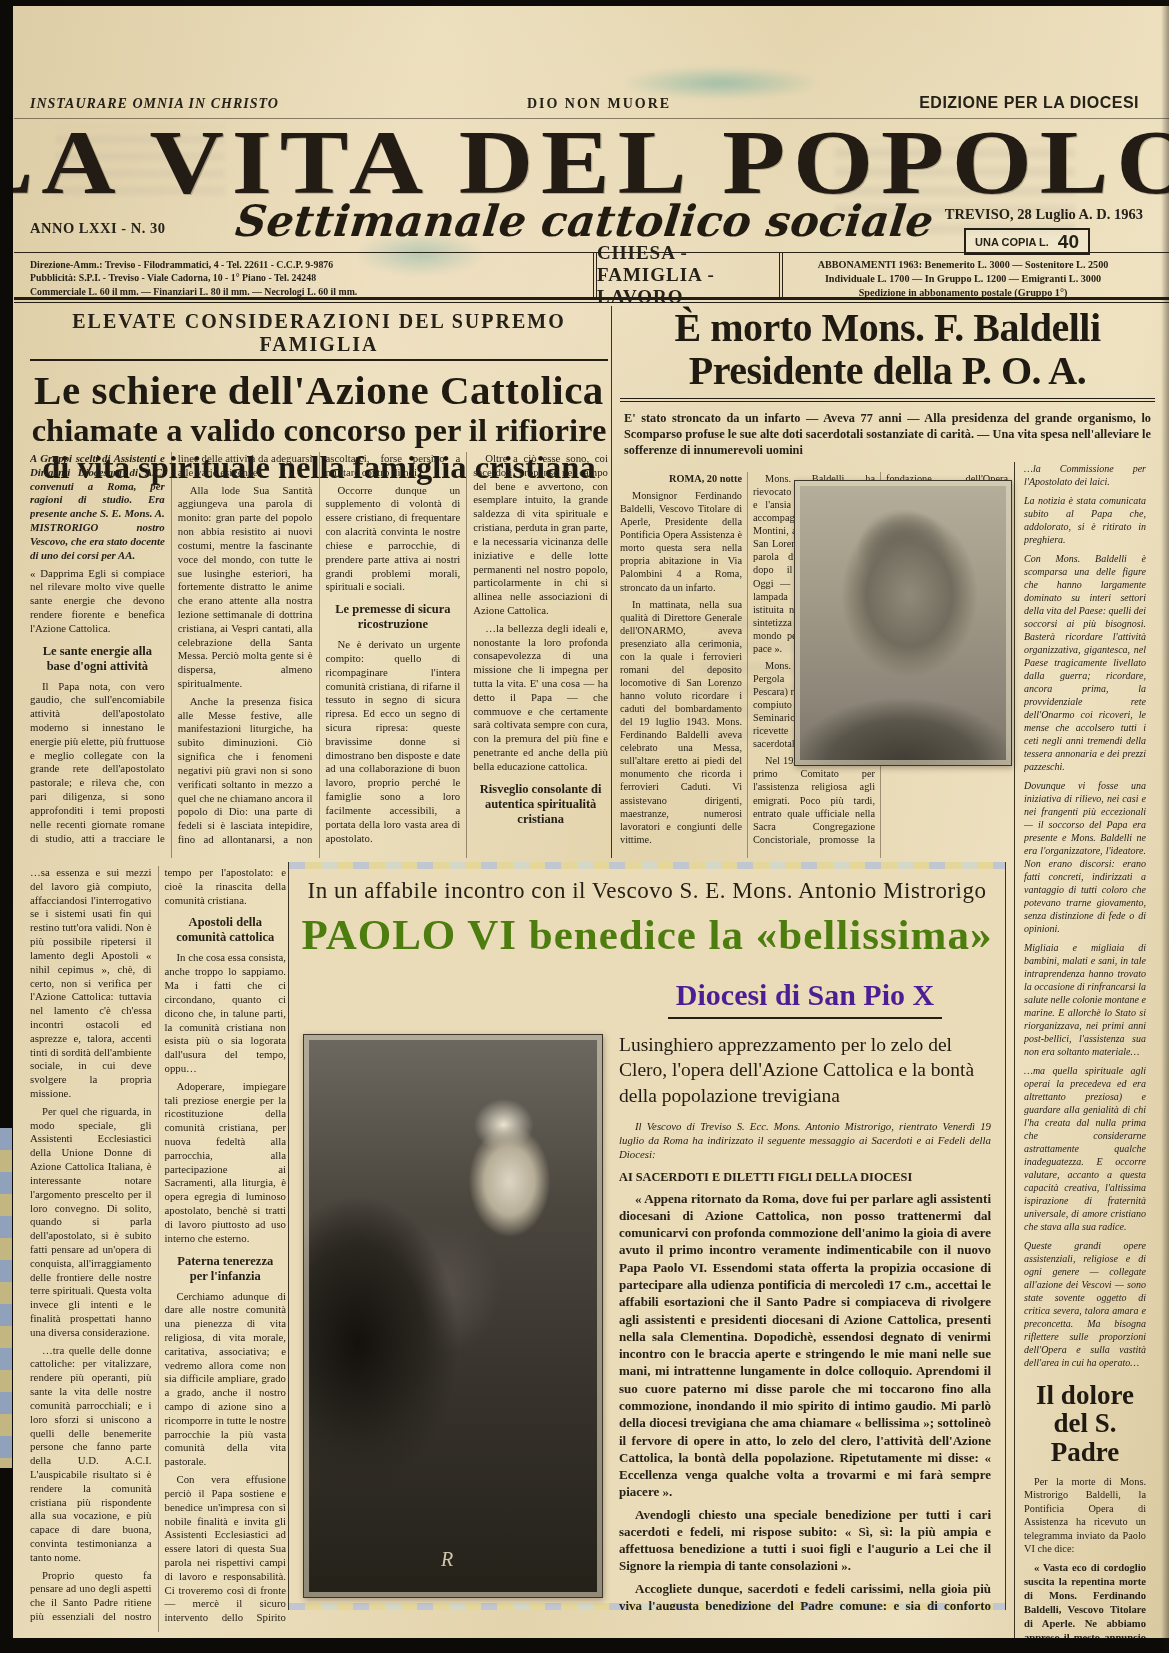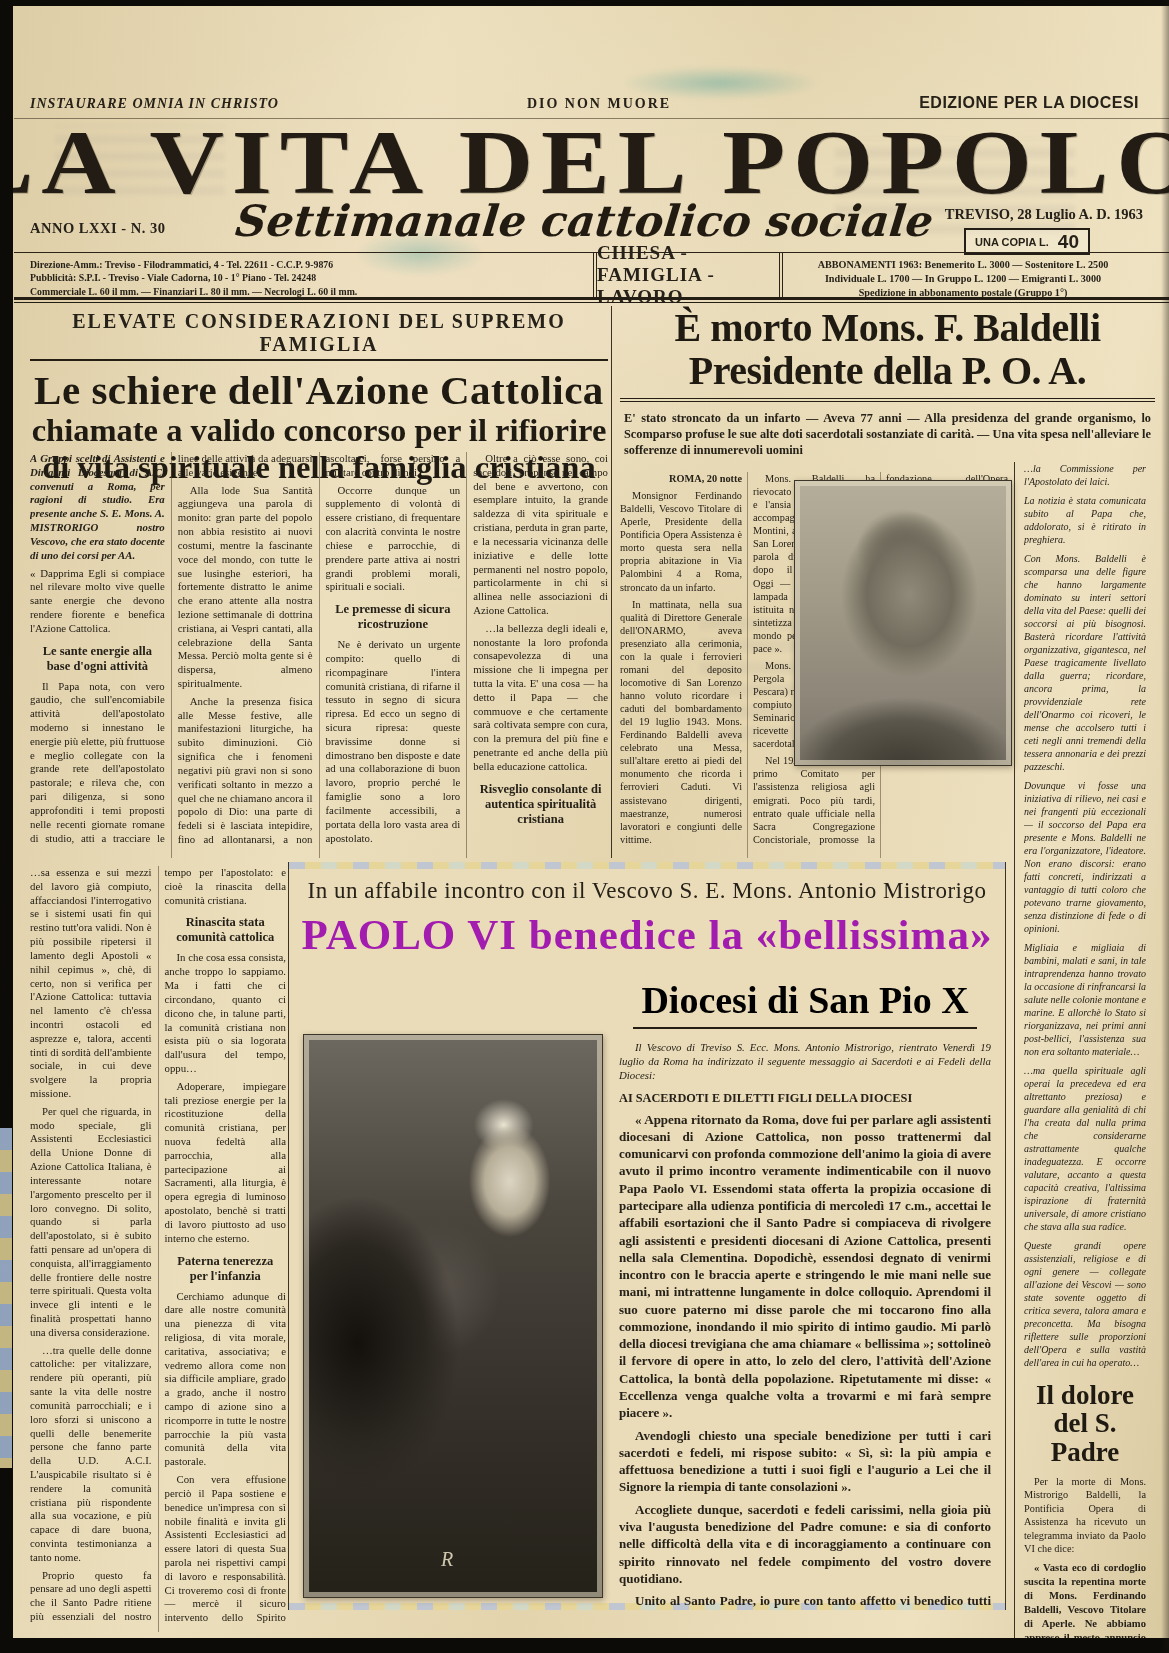--- a/index.html
+++ b/index.html
@@ -102,32 +102,32 @@
   .rail .tg1{font-size:10.3px;line-height:1.3;text-indent:10px;}
   .rail .tg2{font-weight:bold;font-size:10.6px;line-height:1.32;text-indent:10px;}
 
   .feature{left:288px;top:862px;width:716px;height:748px;background:#eadcb8;
            border-left:1px solid #3b3222;border-right:1px solid #3b3222;overflow:hidden;}
   .strip{position:absolute;left:0;right:0;height:7px;opacity:.85;
          background:repeating-linear-gradient(90deg,#b9c3d6 0 16px,#e6d493 16px 32px,#cfd8c9 32px 48px,#e6d493 48px 64px);}
   .strip-top{top:0;} .strip-bottom{bottom:0;}
   .feat-kicker{position:absolute;left:0;right:0;top:16px;text-align:center;font-size:23px;letter-spacing:.5px;}
   .feat-h{position:absolute;left:0;right:0;top:48px;text-align:center;font-weight:bold;font-size:43px;
-          letter-spacing:1px;color:#a21caf;}
+          letter-spacing:1px;color:#4d7c0f;}
   .feat-photo{position:absolute;left:14px;top:172px;width:298px;height:562px;
     background:
       radial-gradient(62px 85px at 69% 26%, #dcd5c2 0%, #b7ae98 40%, transparent 66%),
       radial-gradient(46px 40px at 67% 16%, #eae4d2 0%, transparent 65%),
       radial-gradient(130px 190px at 18% 55%, #14110d 0%, #2a2620 52%, transparent 78%),
       radial-gradient(85px 95px at 46% 45%, #57514a 0%, transparent 70%),
       linear-gradient(180deg,#6d6860 0%,#4b463e 30%,#36322b 65%,#242119 100%);}
   .photo-mark{position:absolute;left:46%;bottom:26px;color:#cfc6ae;font-size:20px;font-style:italic;}
   .feat-right{position:absolute;left:330px;top:116px;width:372px;}
-  .feat-h2{font-weight:bold;font-size:38px;text-align:left;width:fit-content;margin:0 auto;
-           border-bottom:2px solid #241e14;padding:0 8px 5px;color:#000000;}
+  .feat-h2{font-weight:bold;font-size:30px;text-align:left;width:fit-content;margin:0 auto;
+           border-bottom:2px solid #241e14;padding:0 8px 5px;color:#4c1d95;}
   .feat-deck{font-size:19.5px;line-height:1.3;margin:13px 0 10px;color:#221c14;}
   .feat-intro{font-style:italic;font-size:10.8px;line-height:1.32;text-align:justify;text-indent:16px;margin-bottom:8px;}
   .feat-sal{font-weight:bold;font-size:12.3px;margin:6px 0 5px;}
   .feat-p{font-weight:bold;font-size:13px;line-height:1.33;text-align:justify;text-indent:16px;margin:0 0 5px;}
   .feat-date{font-weight:bold;font-size:12.5px;margin-top:22px;text-indent:16px;}
   .feat-sig{font-weight:bold;font-size:12.5px;text-align:right;margin-top:8px;padding-right:6px;}
 </style>
 </head>
 <body>
 
@@ -189,21 +189,21 @@
     <p>Oltre a ciò esse sono, coi sacerdoti, propense nel campo del bene e avvertono, con esemplare intuito, la grande saldezza di vita spirituale e cristiana, perduta in gran parte, e la necessaria vicinanza delle iniziative e delle lotte permanenti nel nostro popolo, particolarmente in chi si allinea nelle associazioni di Azione Cattolica.</p>
     <p>…la bellezza degli ideali e, nonostante la loro profonda consapevolezza di una missione che li impegna per tutta la vita. E' una cosa — ha detto il Papa — che commuove e che certamente sarà coltivata sempre con cura, con la premura del più fine e penetrante ed anche della più bella educazione cattolica.</p>
     <h4>Risveglio consolante di autentica spiritualità cristiana</h4>
 
   </div>
   <div class="abs cols cols-lower">
     <p class="noind">…sa essenza e sui mezzi del lavoro già compiuto, affacciandosi l'interrogativo se i sistemi usati fin qui restino tutt'ora validi. Non è più possibile ripetersi il lamento degli Apostoli « nihil cepimus », chè, di certo, non si verifica per l'Azione Cattolica: tuttavia nel lamento c'è ch'essa incontri ostacoli ed asprezze e, talora, accenti tinti di sordità dell'ambiente sociale, in cui deve svolgere la propria missione.</p>
     <p>Per quel che riguarda, in modo speciale, gli Assistenti Ecclesiastici della Unione Donne di Azione Cattolica Italiana, è interessante notare l'argomento prescelto per il loro convegno. Di solito, quando si parla dell'apostolato, si è subito fatti pensare ad un'opera di conquista, all'irraggiamento delle frontiere delle nostre terre spirituali. Questa volta invece gli intenti e le finalità prospettati hanno una diversa considerazione.</p>
     <p>…tra quelle delle donne cattoliche: per vitalizzare, rendere più operanti, più sante la vita delle nostre comunità parrocchiali; e i loro sforzi si uniscono a quelli delle benemerite persone che fanno parte della U.D. A.C.I. L'auspicabile risultato si è rendere la comunità cristiana più rispondente alla sua vocazione, e più capace di dare buona, convinta testimonianza a tanto nome.</p>
     <p>Proprio questo fa pensare ad uno degli aspetti che il Santo Padre ritiene più essenziali del nostro tempo per l'apostolato: e cioè la rinascita della comunità cristiana.</p>
-    <h4>Rinascita stata comunità cattolica</h4>
+    <h4>Apostoli della comunità cattolica</h4>
     <p>In che cosa essa consista, anche troppo lo sappiamo. Ma i fatti che ci circondano, quanto ci dicono che, in talune parti, la comunità cristiana non esista più o sia logorata dall'usura del tempo, oppu…</p>
     <p>Adoperare, impiegare tali preziose energie per la ricostituzione della comunità cristiana, per nuova fedeltà alla parrocchia, alla partecipazione ai Sacramenti, alla liturgia, è opera egregia di luminoso apostolato, benchè si tratti di lavoro piuttosto ad uso interno che esterno.</p>
     <h4>Paterna tenerezza per l'infanzia</h4>
     <p>Cerchiamo adunque di dare alle nostre comunità una pienezza di vita religiosa, di vita morale, caritativa, associativa; e vedremo allora come non sia difficile ampliare, grado a grado, anche il nostro campo di azione sino a ricomporre in tutte le nostre parrocchie la più vasta comunità della vita pastorale.</p>
     <p>Con vera effusione perciò il Papa sostiene e benedice un'impresa con sì nobile finalità e invita gli Assistenti Ecclesiastici ad essere latori di questa Sua parola nei rispettivi campi di lavoro e responsabilità. Ci troveremo così di fronte — mercè il sicuro intervento dello Spirito Santo — ad una graduale opera ricostruttrice di vita cristiana, e ogni slancio benemerito di apostolato avrà ricompensa di bene, animato da rettitudine e carità celestiale, schiettamente evangelica.</p>
 
   </div>
   <div class="abs vrule-main"></div>
 
   <div class="abs obit-head">
@@ -245,20 +245,21 @@
   <div class="abs feature">
     <div class="strip strip-top"></div>
     <div class="strip strip-bottom"></div>
     <div class="feat-kicker">In un affabile incontro con il Vescovo S. E. Mons. Antonio Mistrorigo</div>
     <div class="feat-h">PAOLO VI benedice la «bellissima»</div>
     <div class="feat-photo photo-frame">
       <span class="photo-mark">R</span>
     </div>
     <div class="feat-right">
       <div class="feat-h2">Diocesi di San Pio X</div>
+      <div class="feat-deck">Lusinghiero apprezzamento per lo zelo del Clero, l'opera dell'Azione Cattolica e la bontà della popolazione trevigiana</div>
       <p class="feat-intro">Il Vescovo di Treviso S. Ecc. Mons. Antonio Mistrorigo, rientrato Venerdì 19 luglio da Roma ha indirizzato il seguente messaggio ai Sacerdoti e ai Fedeli della Diocesi:</p>
       <div class="feat-sal">AI SACERDOTI E DILETTI FIGLI DELLA DIOCESI</div>
       <p class="feat-p">« Appena ritornato da Roma, dove fui per parlare agli assistenti diocesani di Azione Cattolica, non posso trattenermi dal comunicarvi con profonda commozione dell'animo la gioia di avere avuto il primo incontro veramente indimenticabile con il nuovo Papa Paolo VI. Essendomi stata offerta la propizia occasione di partecipare alla udienza pontificia di mercoledì 17 c.m., accettai le affabili esortazioni che il Santo Padre si compiaceva di rivolgere agli assistenti e presidenti diocesani di Azione Cattolica, presenti nella sala Clementina. Dopodichè, essendosi degnato di venirmi incontro con le braccia aperte e stringendo le mie mani nelle sue mani, mi intrattenne lungamente in dolce colloquio. Aprendomi il suo cuore paterno mi disse parole che mi toccarono fino alla commozione, inondando il mio spirito di intimo gaudio. Mi parlò della diocesi trevigiana che ama chiamare « bellissima »; sottolineò il fervore di opere in atto, lo zelo del clero, l'attività dell'Azione Cattolica, la bontà della popolazione. Ripetutamente mi disse: « Eccellenza venga qualche volta a trovarmi e mi farà sempre piacere ».</p>
       <p class="feat-p">Avendogli chiesto una speciale benedizione per tutti i cari sacerdoti e fedeli, mi rispose subito: « Sì, sì: la più ampia e affettuosa benedizione a tutti i suoi figli e l'augurio a Lei che il Signore la riempia di tante consolazioni ».</p>
       <p class="feat-p">Accogliete dunque, sacerdoti e fedeli carissimi, nella gioia più viva l'augusta benedizione del Padre comune: e sia di conforto nelle difficoltà della vita e di incoraggiamento a continuare con spirito rinnovato nel fedele compimento del vostro dovere quotidiano.</p>
       <p class="feat-p">Unito al Santo Padre, io pure con tanto affetto vi benedico tutti ».</p>
       <div class="feat-date">Treviso, 19 luglio 1963</div>
       <div class="feat-sig">A. MISTRORIGO - Vescovo</div>
     </div>
   </div>

